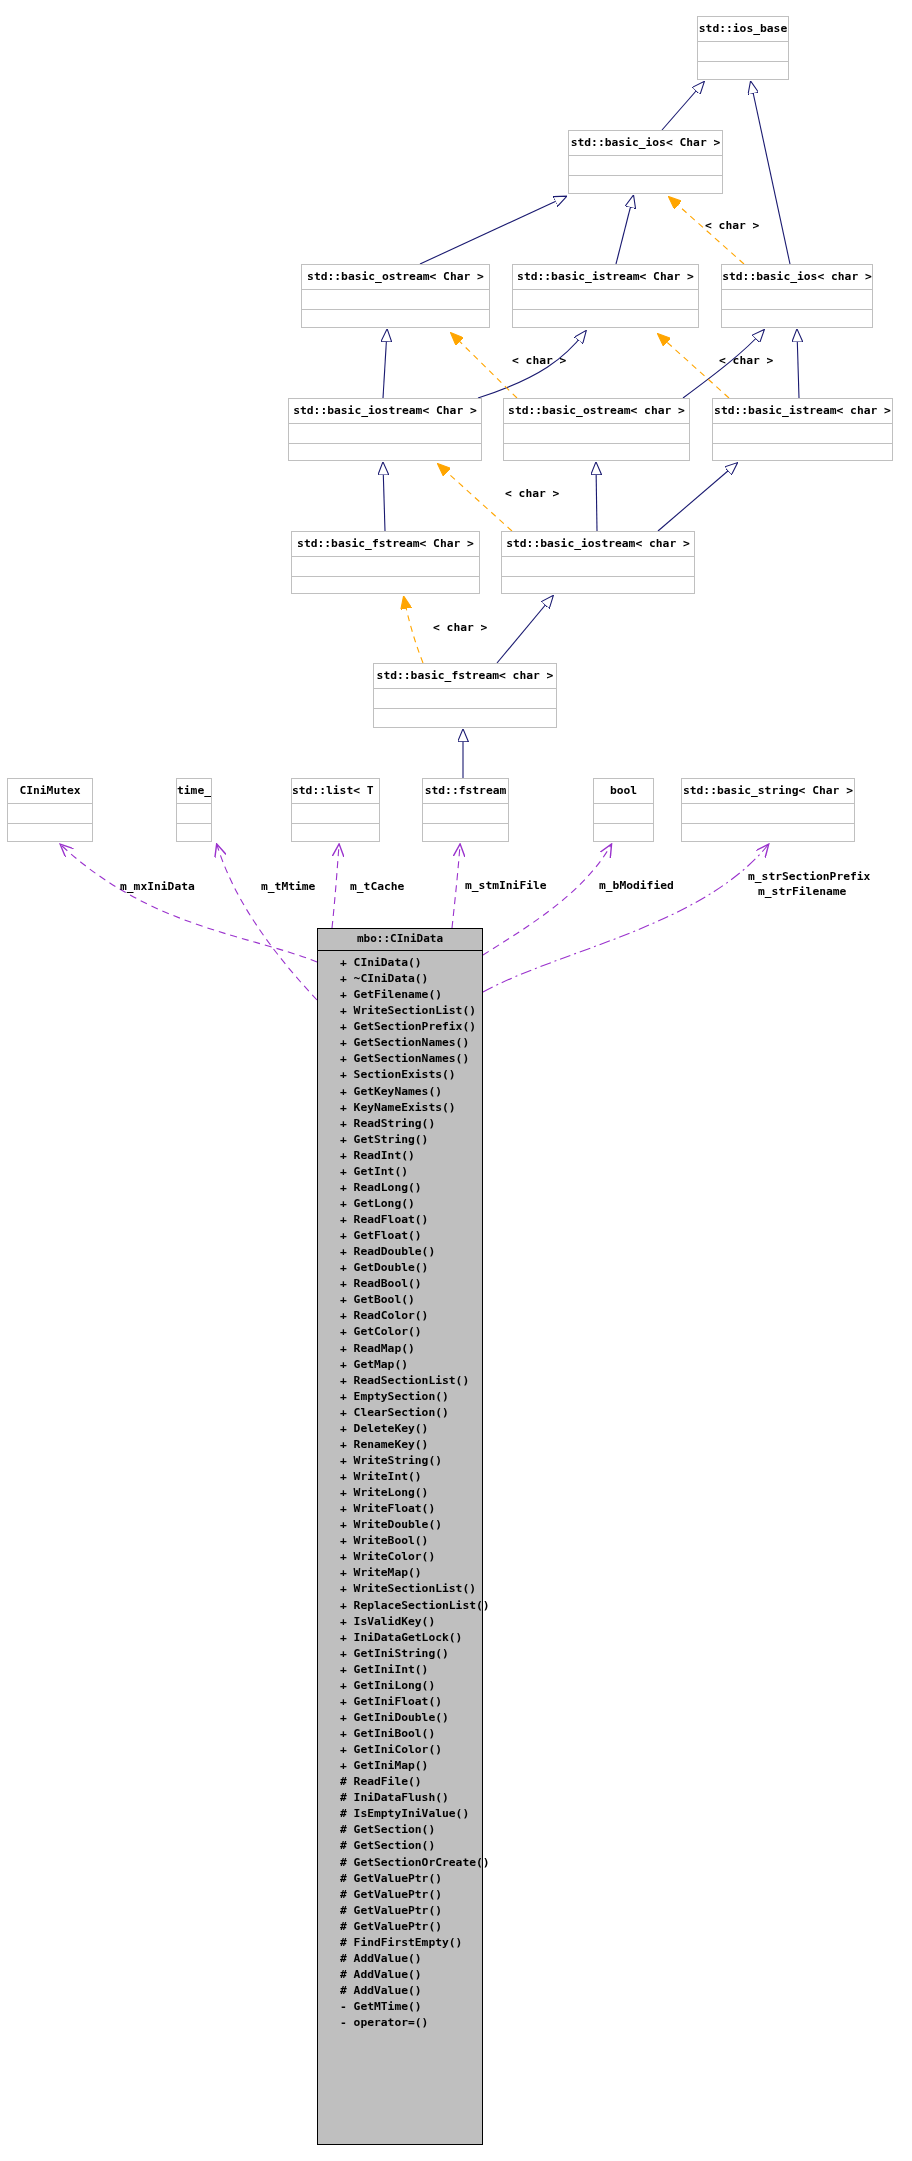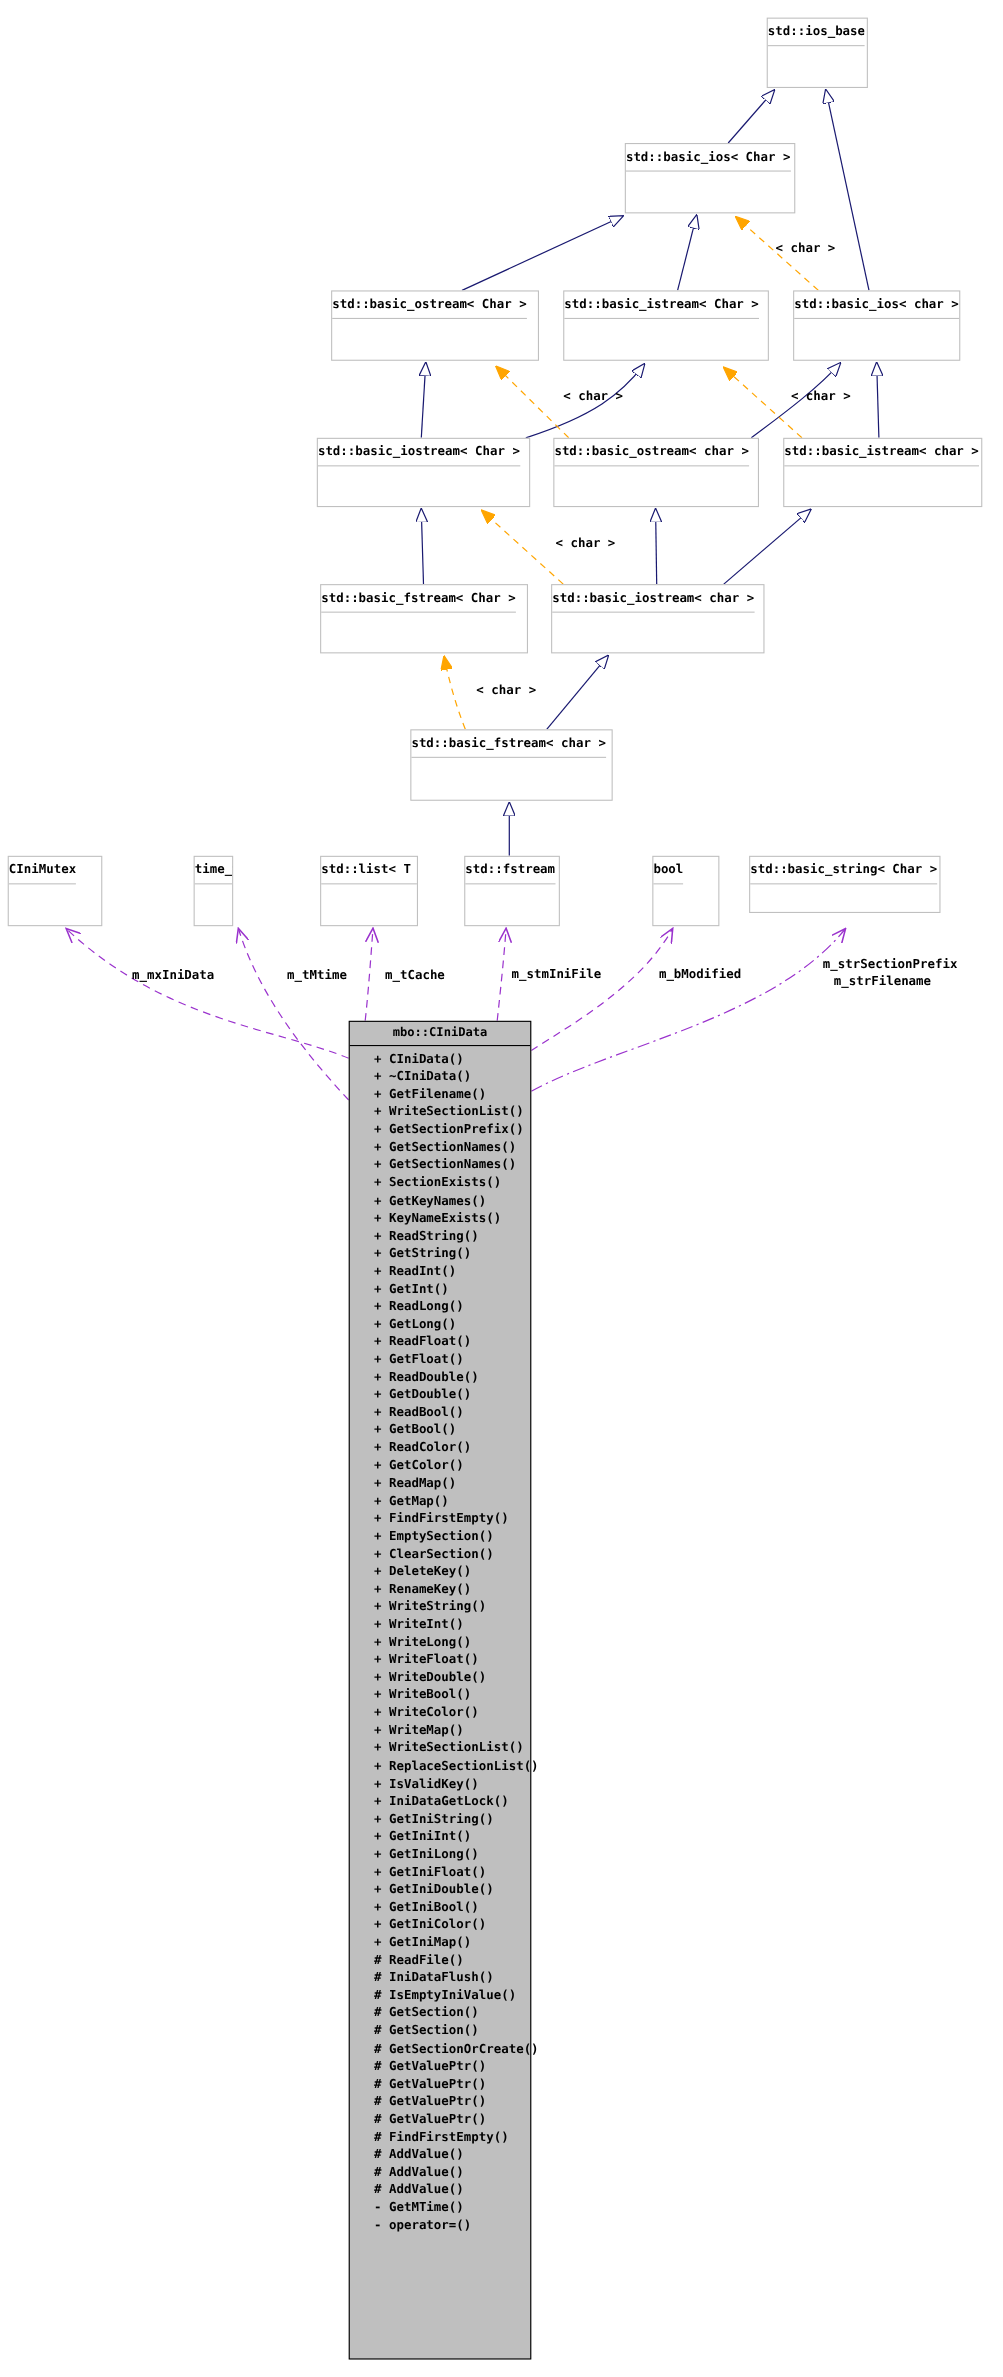--- a/index.html
+++ b/index.html
@@ -1,20 +1,20 @@
 <!DOCTYPE html>
 <html><head>
 <meta charset="utf-8">
 <style>
   html,body{margin:0;padding:0;background:#ffffff;}
   #stage{position:relative;width:912px;height:2161px;background:#ffffff;overflow:hidden;
          font-family:"DejaVu Sans Mono","Liberation Mono",monospace;}
   #edges{position:absolute;left:0;top:0;width:912px;height:2161px;z-index:1;}
   .node{position:absolute;background:#ffffff;border:1px solid #c0c0c0;box-sizing:border-box;
-        z-index:2;display:flex;flex-direction:row;}
+        z-index:2;display:flex;flex-direction:column;}
   .node .nt{height:24px;line-height:23px;text-align:center;border-bottom:1px solid #c0c0c0;
         font-weight:bold;font-size:11.3px;white-space:nowrap;overflow:hidden;color:#000;}
   .node .c1{height:19px;border-bottom:1px solid #c0c0c0;}
   .node .c2{flex:1;}
   #classbox{position:absolute;background:#bfbfbf;border:1px solid #000000;box-sizing:border-box;
         z-index:2;}
   #classbox .ct{height:21px;line-height:20px;text-align:center;font-weight:bold;font-size:11px;
         border-bottom:1px solid #000;color:#000;}
   #classbox .attrs{height:116px;border-bottom:1px solid #000;padding:2px 0 0 5px;box-sizing:border-box;}
   #classbox .attrs div{height:16.55px;line-height:16.55px;font-weight:bold;font-size:11.3px;
@@ -147,21 +147,21 @@
       <div class="node" style="left: 422px; top: 778px; width: 87px; height: 64px;">
         <div class="nt">std::fstream</div>
         <div class="c1"></div>
         <div class="c2"></div>
       </div>
       <div class="node" style="left: 593px; top: 778px; width: 61px; height: 64px;">
         <div class="nt">bool</div>
         <div class="c1"></div>
         <div class="c2"></div>
       </div>
-      <div class="node" style="left: 681px; top: 778px; width: 174px; height: 52px;">
+      <div class="node" style="left: 681px; top: 778px; width: 174px; height: 64px;">
         <div class="nt">std::basic_string&lt; Char &gt;</div>
         <div class="c1"></div>
         <div class="c2"></div>
       </div>
     </div>
   <div id="classbox" style="left: 317px; top: 928px; width: 166px; height: 1217px;">
     <div class="ct">mbo::CIniData</div>
     <div class="meths">
         <div>+ CIniData()</div>
         <div>+ ~CIniData()</div>
@@ -182,21 +182,21 @@
         <div>+ ReadFloat()</div>
         <div>+ GetFloat()</div>
         <div>+ ReadDouble()</div>
         <div>+ GetDouble()</div>
         <div>+ ReadBool()</div>
         <div>+ GetBool()</div>
         <div>+ ReadColor()</div>
         <div>+ GetColor()</div>
         <div>+ ReadMap()</div>
         <div>+ GetMap()</div>
-        <div>+ FindFirstEmpty()</div>
+        <div>+ ReadSectionList()</div>
         <div>+ EmptySection()</div>
         <div>+ ClearSection()</div>
         <div>+ DeleteKey()</div>
         <div>+ RenameKey()</div>
         <div>+ WriteString()</div>
         <div>+ WriteInt()</div>
         <div>+ WriteLong()</div>
         <div>+ WriteFloat()</div>
         <div>+ WriteDouble()</div>
         <div>+ WriteBool()</div>

